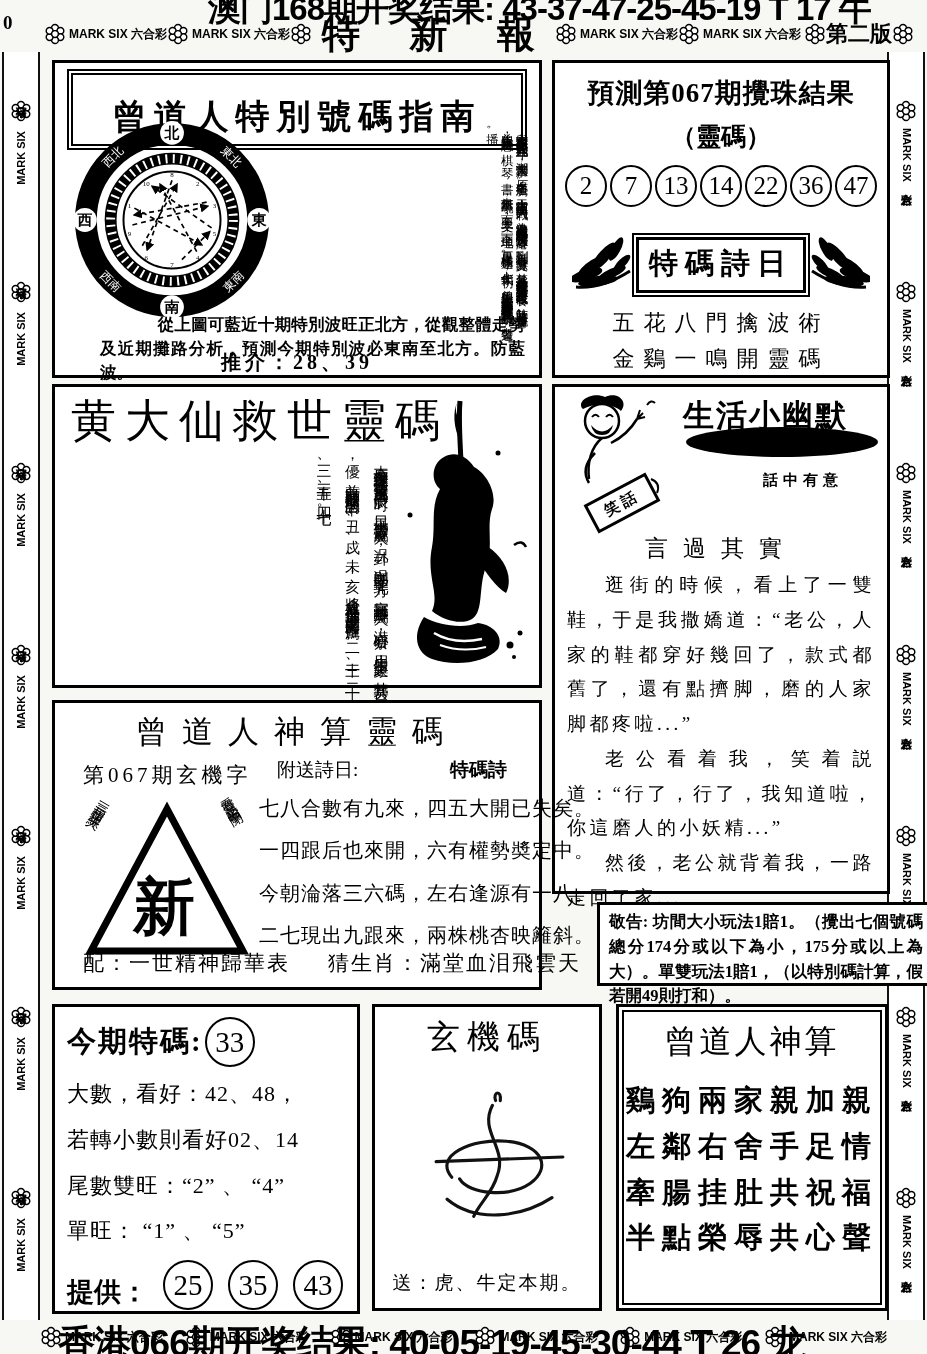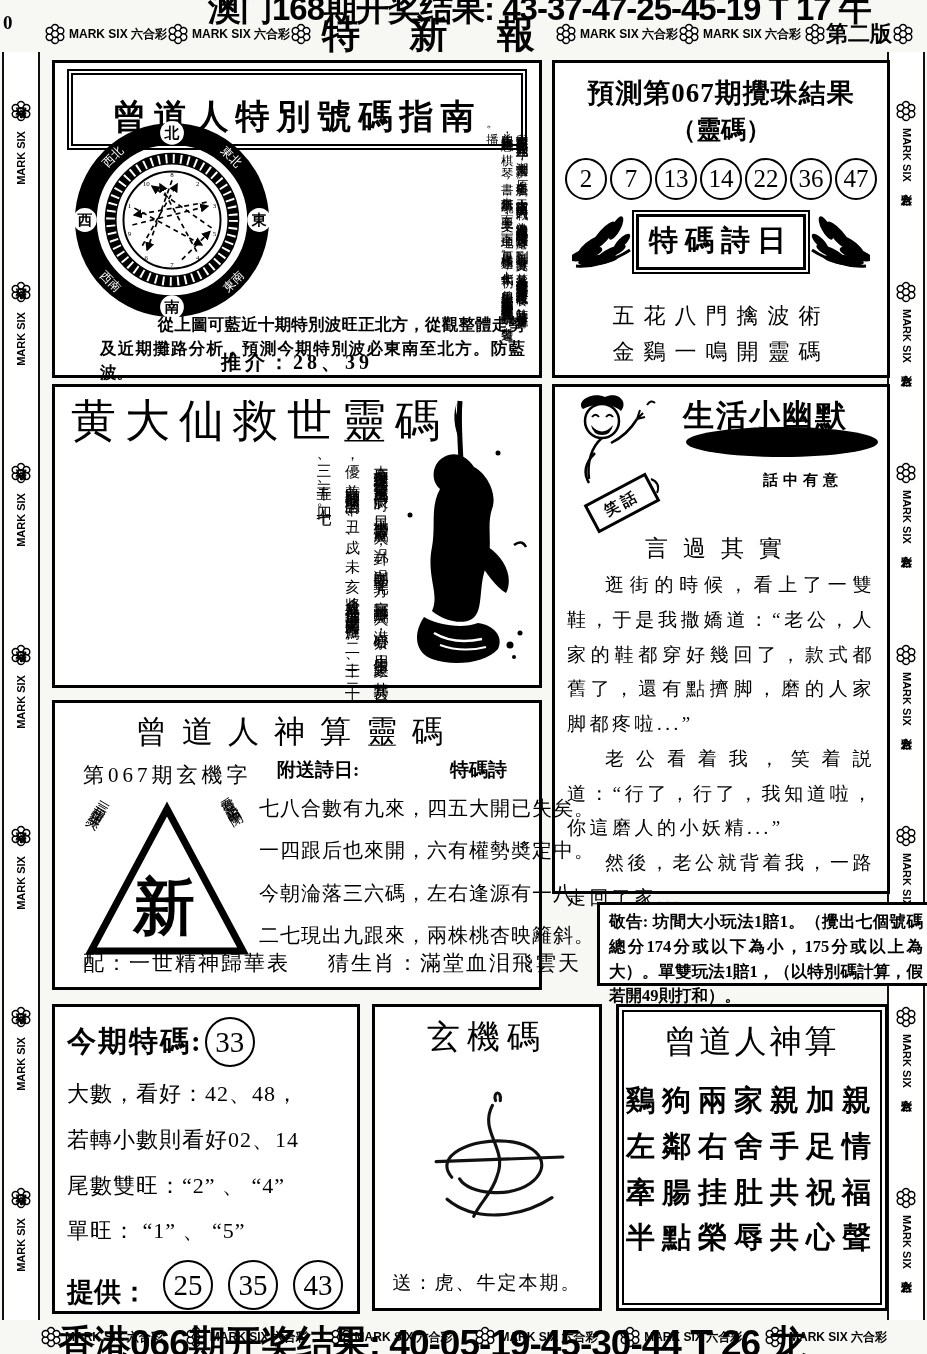--- a/index.html
+++ b/index.html
@@ -39,24 +39,24 @@
   .guide-title-frame{margin:6px 12px 2px;border:2px solid #000;padding:2px;}
   .guide-title-inner{border:2px solid #000;text-align:center;font-size:34px;font-weight:900;letter-spacing:7px;padding:19px 0 4px;}
   .compass-wrap{position:absolute;left:18px;top:58px;width:198px;height:198px;}
   .guide-bio{position:absolute;left:232px;right:10px;top:60px;height:198px;
     writing-mode:vertical-rl;font-size:12.5px;line-height:1.18;letter-spacing:1px;}
   .guide-analysis{position:absolute;left:16px;right:14px;top:250px;font-size:16.5px;font-weight:700;line-height:1.45;text-indent:3.5em;text-align:justify;margin-left:29px;}
   .guide-recommend{position:absolute;left:0;right:0;top:286px;text-align:center;font-size:20px;font-weight:700;letter-spacing:4px;}
   
   .predict-box{left:552px;top:60px;width:338px;height:318px;}
   .predict-title{margin-top:12px;text-align:center;font-size:27px;font-weight:700;letter-spacing:1px;}
-  .predict-sub{text-align:center;font-size:25px;font-weight:700;margin-top:2px;}
+  .predict-sub{text-align:center;font-size:25px;font-weight:700;margin-top:9px;}
   .ball-row{display:flex;justify-content:center;gap:3px;margin-top:12px;}
   .ball{width:38px;height:38px;border:2px solid #000;border-radius:50%;display:flex;align-items:center;justify-content:center;font-size:25px;}
-  .banner-row{display:flex;align-items:flex-start;justify-content:center;gap:0;margin-top:14px;height:72px;}
+  .banner-row{display:flex;align-items:flex-end;justify-content:center;gap:0;margin-top:14px;height:72px;}
   .banner-core{border:3px solid #000;outline:2px solid #000;outline-offset:2px;background:#fff;
     font-size:29px;font-weight:900;letter-spacing:7px;padding:4px 10px 6px;white-space:nowrap;}
   .leaf{width:64px;height:58px;flex:0 0 auto;}
   .leaf.mirror{transform:scaleX(-1);}
   .predict-poem{margin-top:12px;text-align:center;font-size:22px;letter-spacing:9px;line-height:1.65;}
   
   .wong-box{left:52px;top:384px;width:490px;height:304px;}
   .wong-title{position:absolute;left:16px;top:4px;font-size:45px;letter-spacing:9px;white-space:nowrap;}
   .wong-figure{position:absolute;right:4px;top:8px;width:162px;height:284px;}
   .wong-text{position:absolute;left:18px;top:66px;width:322px;height:226px;
@@ -74,21 +74,21 @@
   .story{position:absolute;left:12px;right:12px;top:146px;}
   .story-title{text-align:center;font-size:23px;letter-spacing:15px;margin-bottom:4px;}
   .story p{margin:0;font-size:19px;line-height:1.83;letter-spacing:3.5px;text-indent:2em;text-align:justify;}
   
   .notice-box{left:552px;top:902px;width:338px;height:84px;padding:5px 9px;margin-left:45px;}
   .notice-text{font-size:16.5px;font-weight:600;line-height:1.5;text-align:justify;}
   
   .lingma-box{left:52px;top:700px;width:490px;height:290px;}
   .lingma-title{text-align:center;font-size:31px;letter-spacing:15px;margin-top:8px;}
   .lingma-issue{position:absolute;left:28px;top:58px;font-size:21px;letter-spacing:4px;}
-  .lingma-attach{position:absolute;left:222px;top:54px;font-size:19px;font-weight:700;}
+  .lingma-attach{position:absolute;left:222px;top:54px;font-size:19px;font-weight:400;}
   .lingma-poemlabel{position:absolute;right:32px;top:54px;font-size:19px;font-weight:700;}
   .tri-wrap{position:absolute;left:16px;top:90px;width:192px;height:172px;}
   .tri-svg{position:absolute;left:14px;top:8px;}
   .tri-char{position:absolute;left:62px;top:72px;font-size:62px;font-weight:600;}
   .tri-side{position:absolute;writing-mode:vertical-rl;font-size:13.5px;letter-spacing:3px;white-space:nowrap;}
   .tri-left{left:30px;top:0;transform:rotate(30deg);transform-origin:top center;}
   .tri-right{left:138px;top:-4px;transform:rotate(-30deg);transform-origin:top center;}
   .lingma-poem{position:absolute;left:204px;right:10px;top:84px;font-size:20px;line-height:2.12;letter-spacing:1px;white-space:nowrap;}
   .lingma-bottom{position:absolute;left:28px;right:16px;bottom:10px;display:flex;gap:38px;font-size:21px;letter-spacing:2px;white-space:nowrap;}
   

